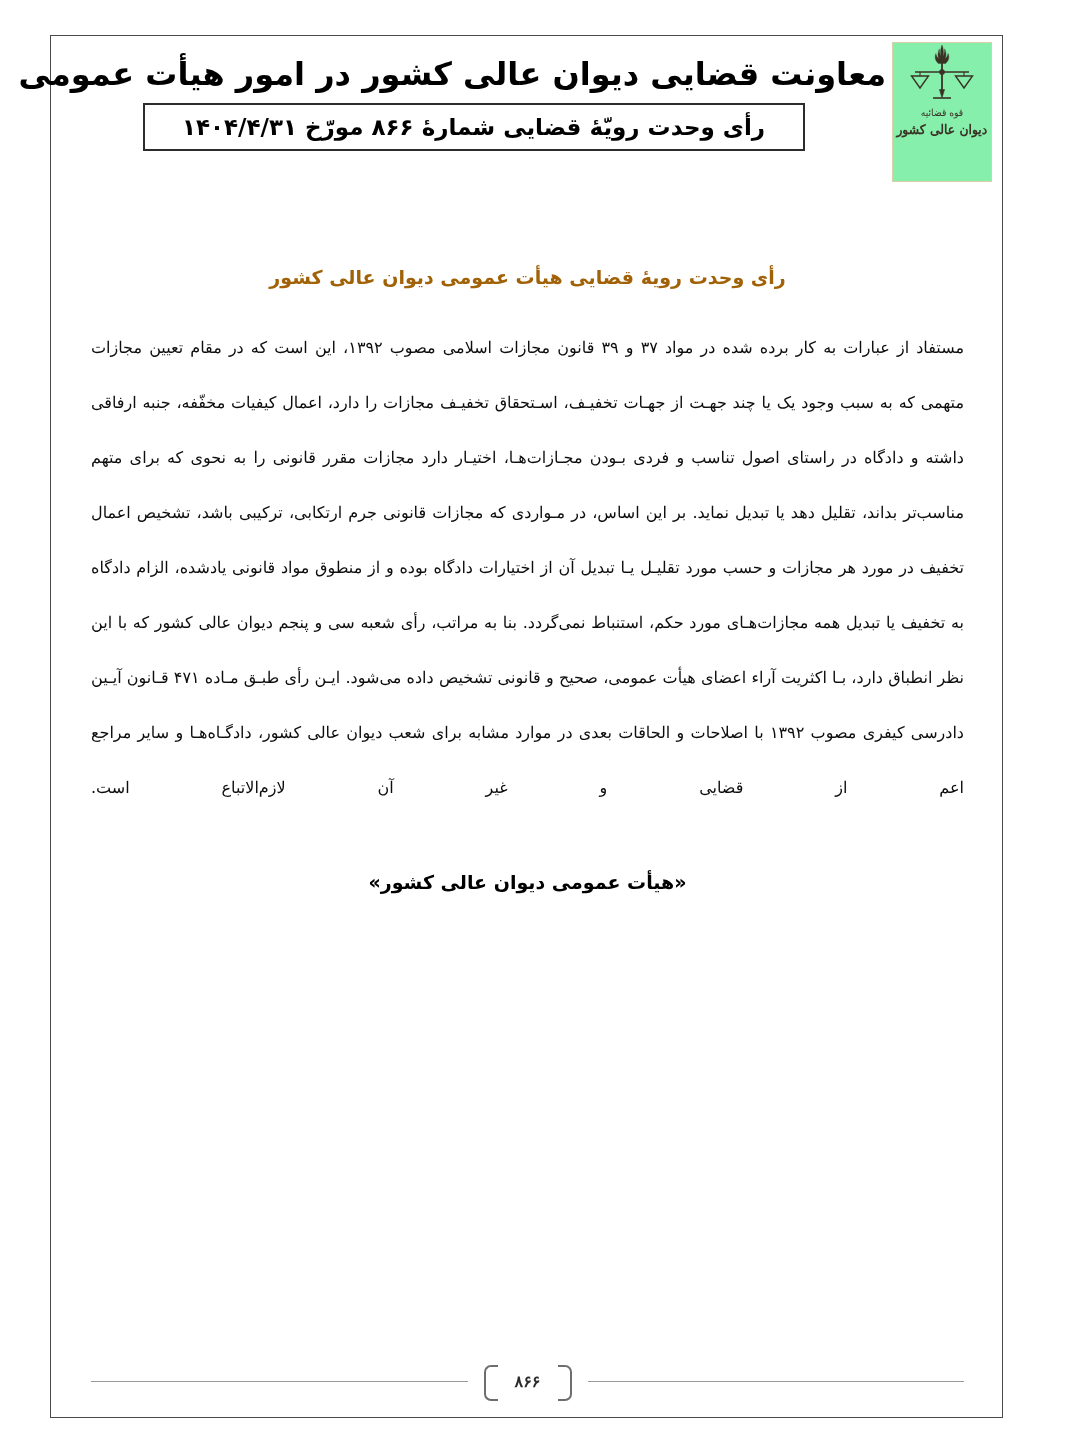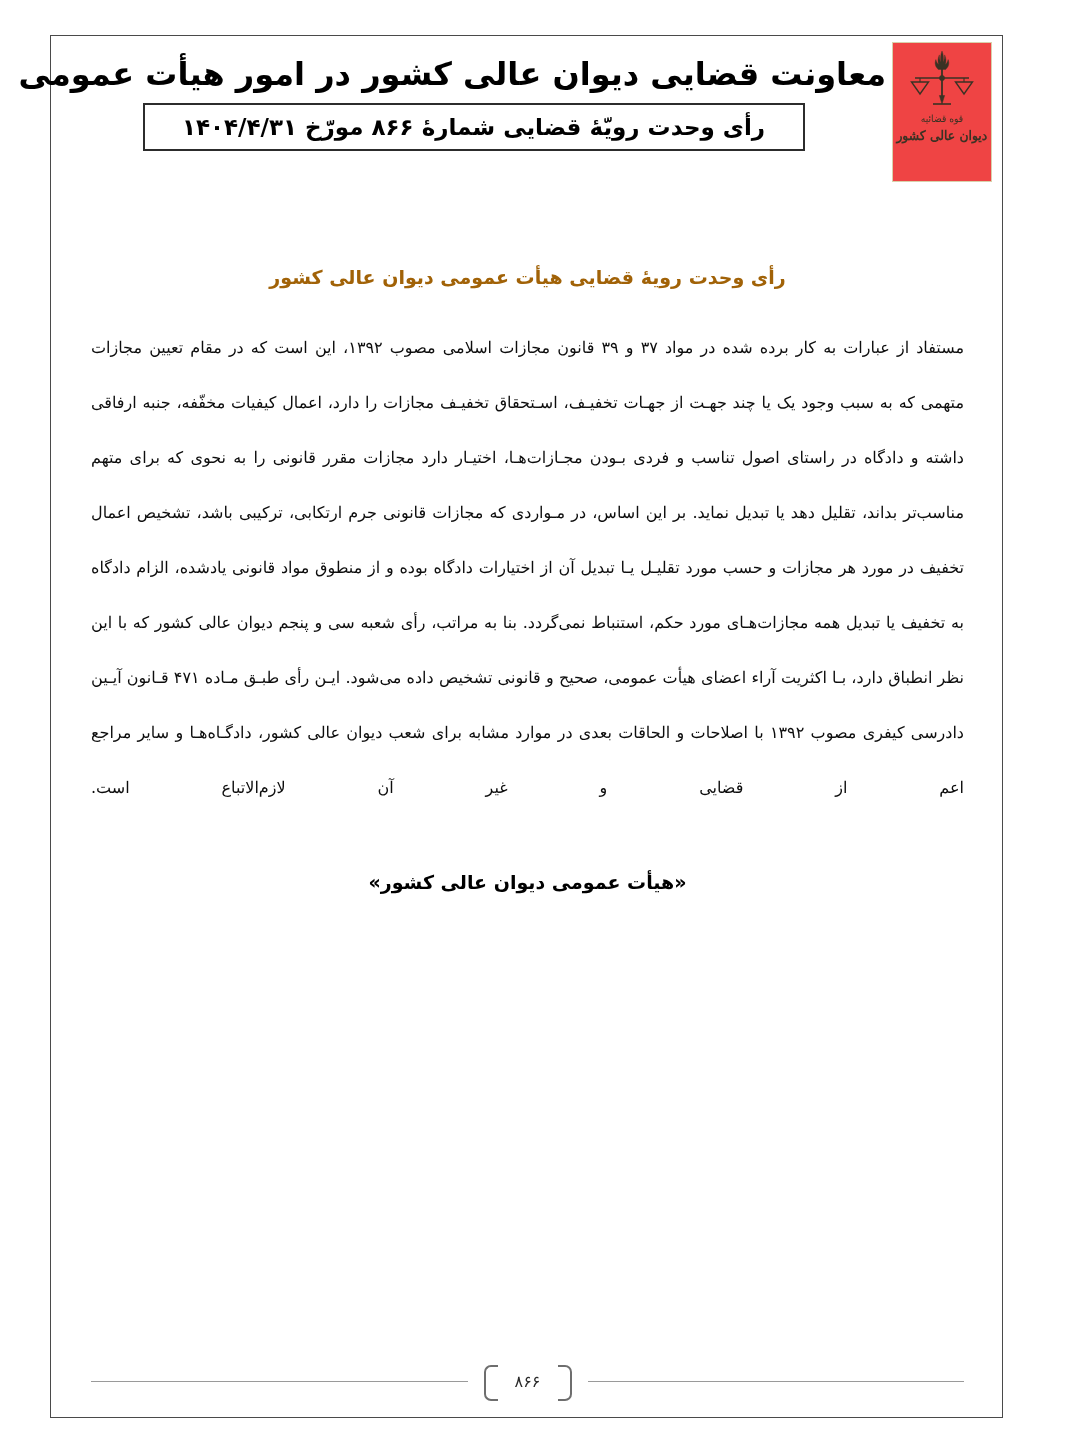--- a/index.html
+++ b/index.html
@@ -36,28 +36,27 @@
     width: 953px;
     height: 150px;
   }
 
   #emblem {
     position: absolute;
     right: 12px;
     top: 6px;
     width: 100px;
     height: 140px;
-    background: #ef4444;
+    background: #86efac;
     border: 1px solid #d9d0ab;
     box-sizing: border-box;
     display: flex;
     flex-direction: column;
     align-items: center;
     justify-content: flex-start;
-    padding-top: 6px;
   }
   #emblem svg { display: block; }
   .emblem-caption {
     font-family: "DejaVu Serif", "Liberation Serif", serif;
     color: #3a3224;
     text-align: center;
     line-height: 1.15;
     white-space: nowrap;
   }
   .emblem-caption.top {
@@ -163,20 +162,21 @@
     position: absolute;
     left: 0;
     bottom: 16px;
     width: 953px;
     height: 40px;
     display: flex;
     align-items: center;
     justify-content: center;
     padding: 0 40px;
     box-sizing: border-box;
+    font-weight: bold;
   }
   .footer-rule {
     flex: 1 1 auto;
     height: 1px;
     background: #9a9a9a;
   }
   #page-number-wrap {
     position: relative;
     flex: 0 0 auto;
     width: 120px;

